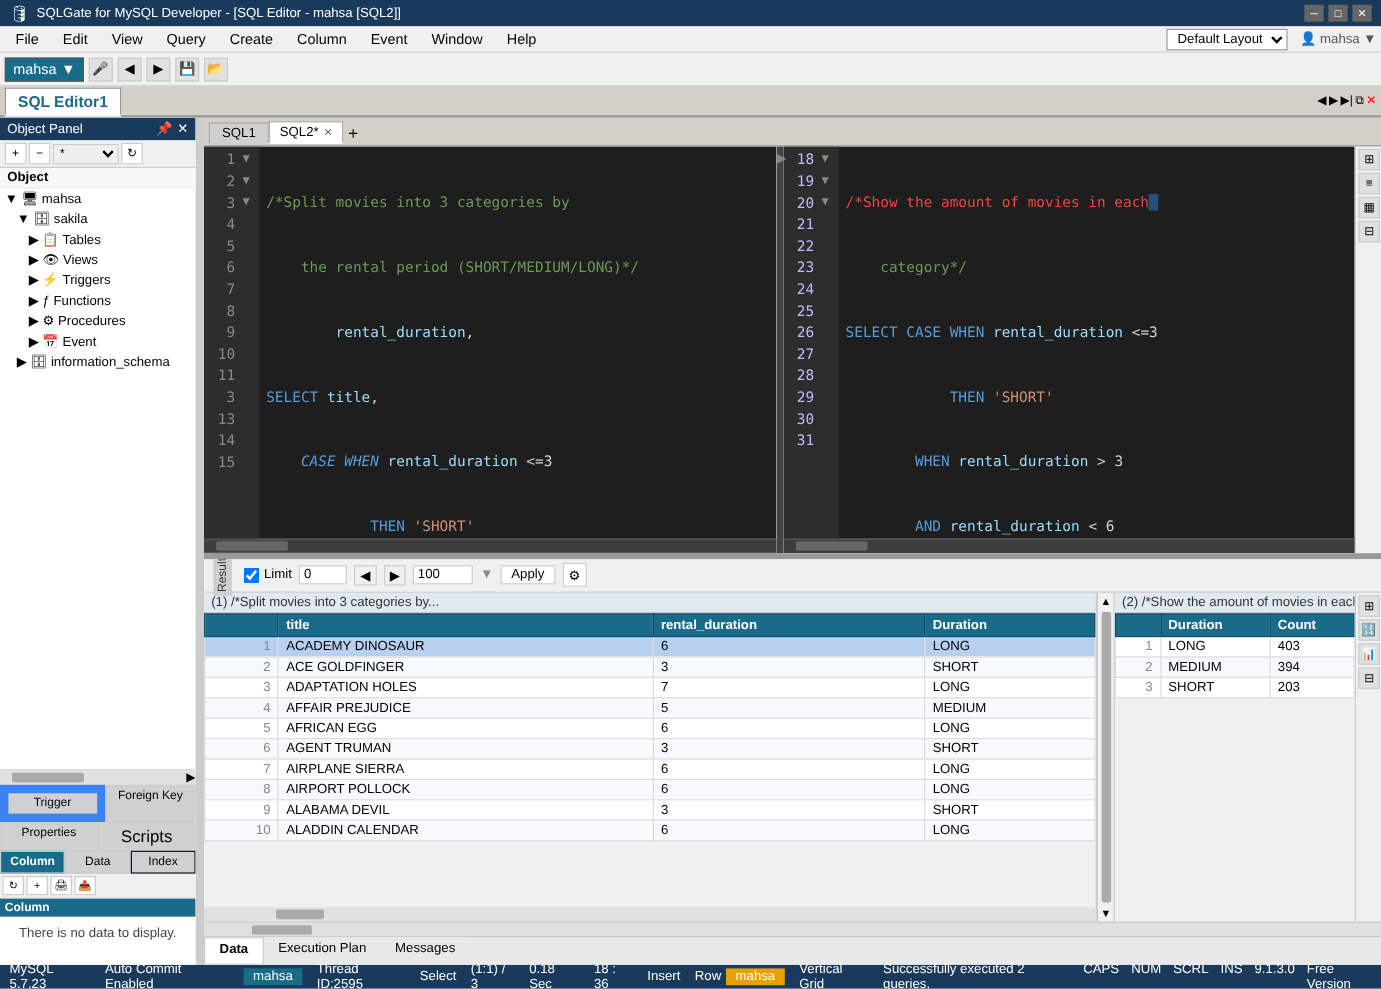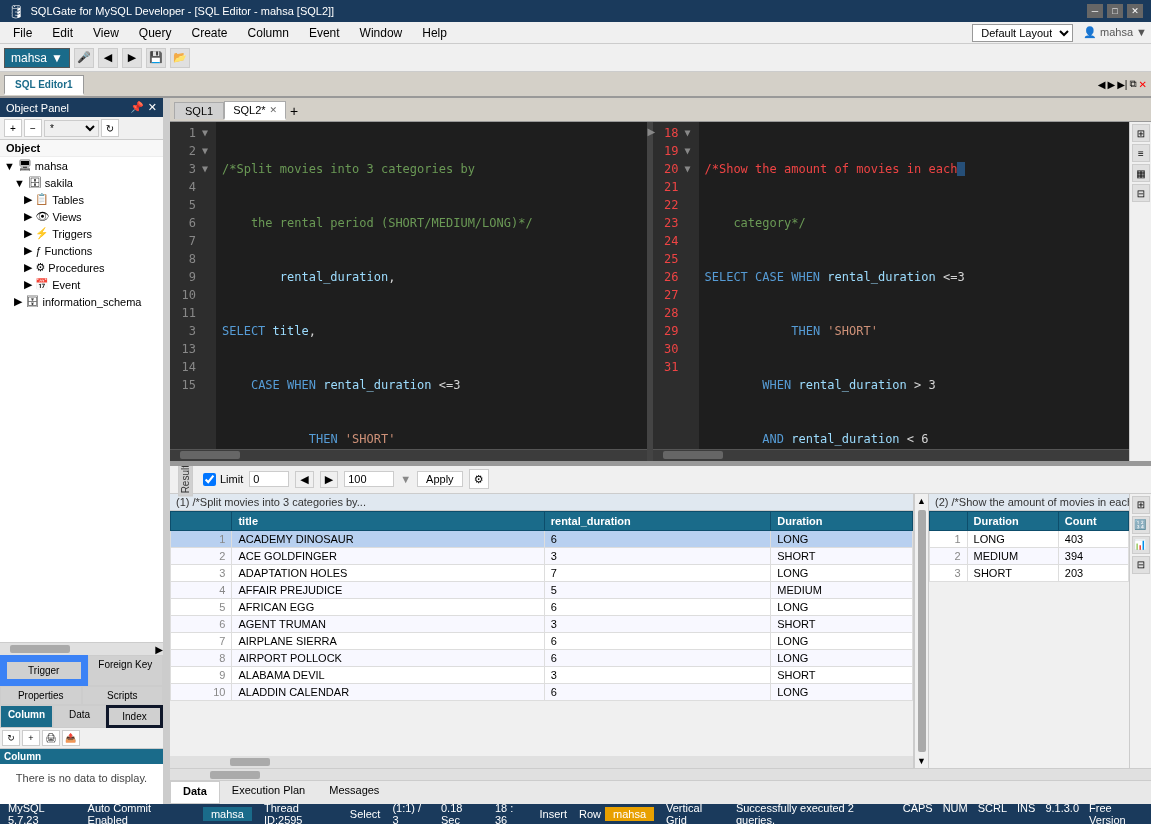--- a/index.html
+++ b/index.html
@@ -78,21 +78,21 @@
     <span>▼</span>
   </div>
   <div class="toolbar-icon">🎤</div>
   <div class="toolbar-icon">◀</div>
   <div class="toolbar-icon">▶</div>
   <div class="toolbar-icon">💾</div>
   <div class="toolbar-icon">📂</div>
 </div>
 
 <div style="background:#d4d0c8; border-bottom:2px solid #999; display:flex; align-items:center; height:26px; padding:0 4px;">
-  <span style="font-weight:bold; color:#1a6b8a; background:white; padding:3px 10px; border:1px solid #999; border-bottom:2px solid white; margin-top:2px; font-size:10px;">SQL Editor1</span>
+  <span style="font-weight:bold; color:#1a6b8a; background:white; padding:3px 10px; border:1px solid #999; border-bottom:2px solid white; margin-top:2px; font-size:13px;">SQL Editor1</span>
   <div style="margin-left:auto; display:flex; gap:2px;">
     <button style="background:none;border:none;cursor:pointer;font-size:10px;">◀</button>
     <button style="background:none;border:none;cursor:pointer;font-size:10px;">▶</button>
     <button style="background:none;border:none;cursor:pointer;font-size:10px;">▶|</button>
     <button style="background:none;border:none;cursor:pointer;font-size:10px;">⧉</button>
     <button style="background:none;border:none;cursor:pointer;font-size:10px;color:red;">✕</button>
   </div>
 </div>
 
 <div style="display:flex; height:calc(824px - 22px - 22px - 28px - 26px - 20px); overflow:hidden;">
@@ -166,26 +166,26 @@
       <div style="height:12px; background:#e0e0e0; display:flex; align-items:center;">
         <div style="width:60px;height:8px;background:#aaa;margin-left:10px;border-radius:2px;"></div>
         <button style="background:none;border:none;cursor:pointer;font-size:10px;margin-left:auto;">▶</button>
       </div>
       <div style="display:flex; background:#e0e0e0;">
         <div style="flex:1;padding:3px 2px;text-align:center;font-size:10px;border:7px solid #3b82f6;cursor:pointer;background:#d0d0d0;">Trigger</div>
         <div style="flex:1;padding:3px 2px;text-align:center;font-size:10px;border:1px solid #ccc;cursor:pointer;background:#d0d0d0;">Foreign Key</div>
       </div>
       <div style="display:flex; background:#e0e0e0;">
         <div style="flex:1;padding:3px 2px;text-align:center;font-size:10px;border:1px solid #ccc;cursor:pointer;background:#d0d0d0;">Properties</div>
-        <div style="flex:1;padding:3px 2px;text-align:center;font-size:10px;border:1px solid #ccc;cursor:pointer;background:#d0d0d0;">Scripts</div>
+        <div style="flex:1;padding:3px 2px;text-align:center;font-size:14px;border:1px solid #ccc;cursor:pointer;background:#d0d0d0;">Scripts</div>
       </div>
       <div style="display:flex; background:#e0e0e0;">
         <div style="flex:1;padding:3px 2px;text-align:center;font-size:10px;border:1px solid #ccc;cursor:pointer;background:#1a6b8a;color:white;font-weight:bold;">Column</div>
         <div style="flex:1;padding:3px 2px;text-align:center;font-size:10px;border:1px solid #ccc;cursor:pointer;background:#d0d0d0;">Data</div>
-        <div style="flex:1;padding:3px 2px;text-align:center;font-size:10px;border:3px solid #0f172a;cursor:pointer;background:#d0d0d0;"><span>Index</span></div>
+        <div style="flex:1;padding:3px 2px;text-align:center;font-size:10px;border:1px solid #0f172a;cursor:pointer;background:#d0d0d0;"><span>Index</span></div>
       </div>
       <div style="background:#f0f0f0; padding:2px; display:flex; gap:2px; border-bottom:1px solid #ccc;">
         <button style="width:18px;height:16px;border:1px solid #ccc;background:white;cursor:pointer;font-size:9px;">↻</button>
         <button style="width:18px;height:16px;border:1px solid #ccc;background:white;cursor:pointer;font-size:9px;">+</button>
         <button style="width:18px;height:16px;border:1px solid #ccc;background:white;cursor:pointer;font-size:9px;">🖨</button>
         <button style="width:18px;height:16px;border:1px solid #ccc;background:white;cursor:pointer;font-size:9px;">📤</button>
       </div>
       <div style="background:#1a6b8a; color:white; padding:2px 4px; font-size:10px; font-weight:bold;">
         <span>Column</span>
       </div>
@@ -247,21 +247,21 @@
             <div></div>
             <div></div>
             <div></div>
           </div>
 
           <div style="flex:1; padding:2px 6px; line-height:18px; white-space:pre; overflow:auto;">
             <div><span style="color:#6a9955;">/*Split movies into 3 categories by</span></div>
             <div><span style="color:#6a9955;">    the rental period (SHORT/MEDIUM/LONG)*/</span></div>
             <div>        <span style="color:#9cdcfe;">rental_duration</span>,</div>
             <div><span style="color:#569cd6;">SELECT</span> <span style="color:#9cdcfe;">title</span>,</div>
-            <div>    <span style="color:#569cd6;">CASE WHEN</span> <span style="color:#9cdcfe;">rental_duration</span> &lt;=3</div>
+            <div>    <span style="color:#569cd6;font-style:italic;">CASE WHEN</span> <span style="color:#9cdcfe;">rental_duration</span> &lt;=3</div>
             <div>            <span style="color:#569cd6;">THEN</span> <span style="color:#ce9178;">'SHORT'</span></div>
             
             
             
             
             
             
             
             
             <div></div>
@@ -273,21 +273,21 @@
         </div>
       </div>
 
       <div style="width:6px; background:#444; cursor:col-resize; position:relative;">
         <div style="position:absolute;top:4px;left:1px;color:#888;font-size:10px;">▶</div>
       </div>
 
       <div style="flex:1; display:flex; flex-direction:column; overflow:hidden;">
         <div style="flex:1; background:#1e1e1e; color:#d4d4d4; font-family:Consolas,monospace; font-size:12px; overflow:auto; display:flex;">
 
-          <div style="background:#2d2d2d; color:#ef4444; text-align:right; padding:0 6px; min-width:32px; user-select:none; line-height:18px; font-size:12px; padding-top:2px;">
+          <div style="background:#2d2d2d; color:#c4b5fd; text-align:right; padding:0 6px; min-width:32px; user-select:none; line-height:18px; font-size:12px; padding-top:2px;">
             <div>18</div>
             <div>19</div>
             <div>20</div>
             <div>21</div>
             <div>22</div>
             <div>23</div>
             <div>24</div>
             <div>25</div>
             <div>26</div>
             <div>27</div>

